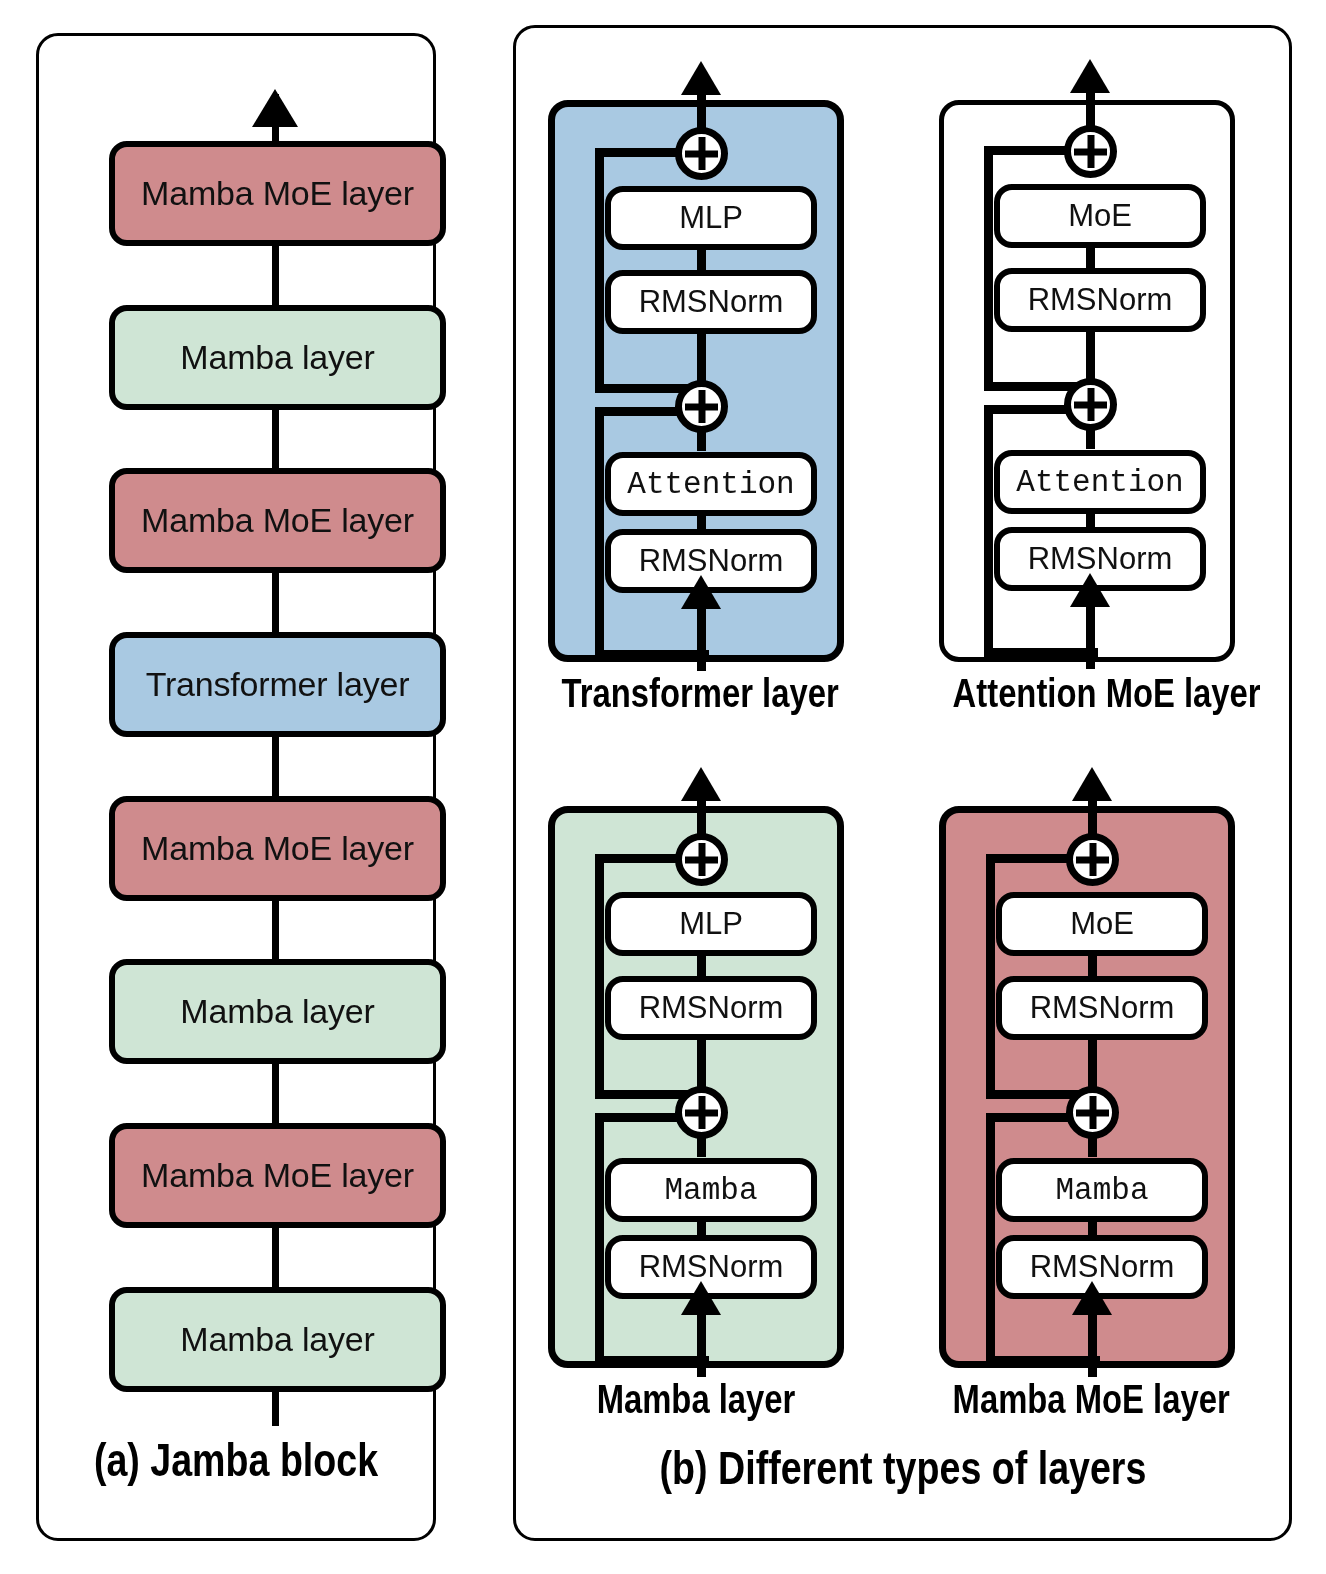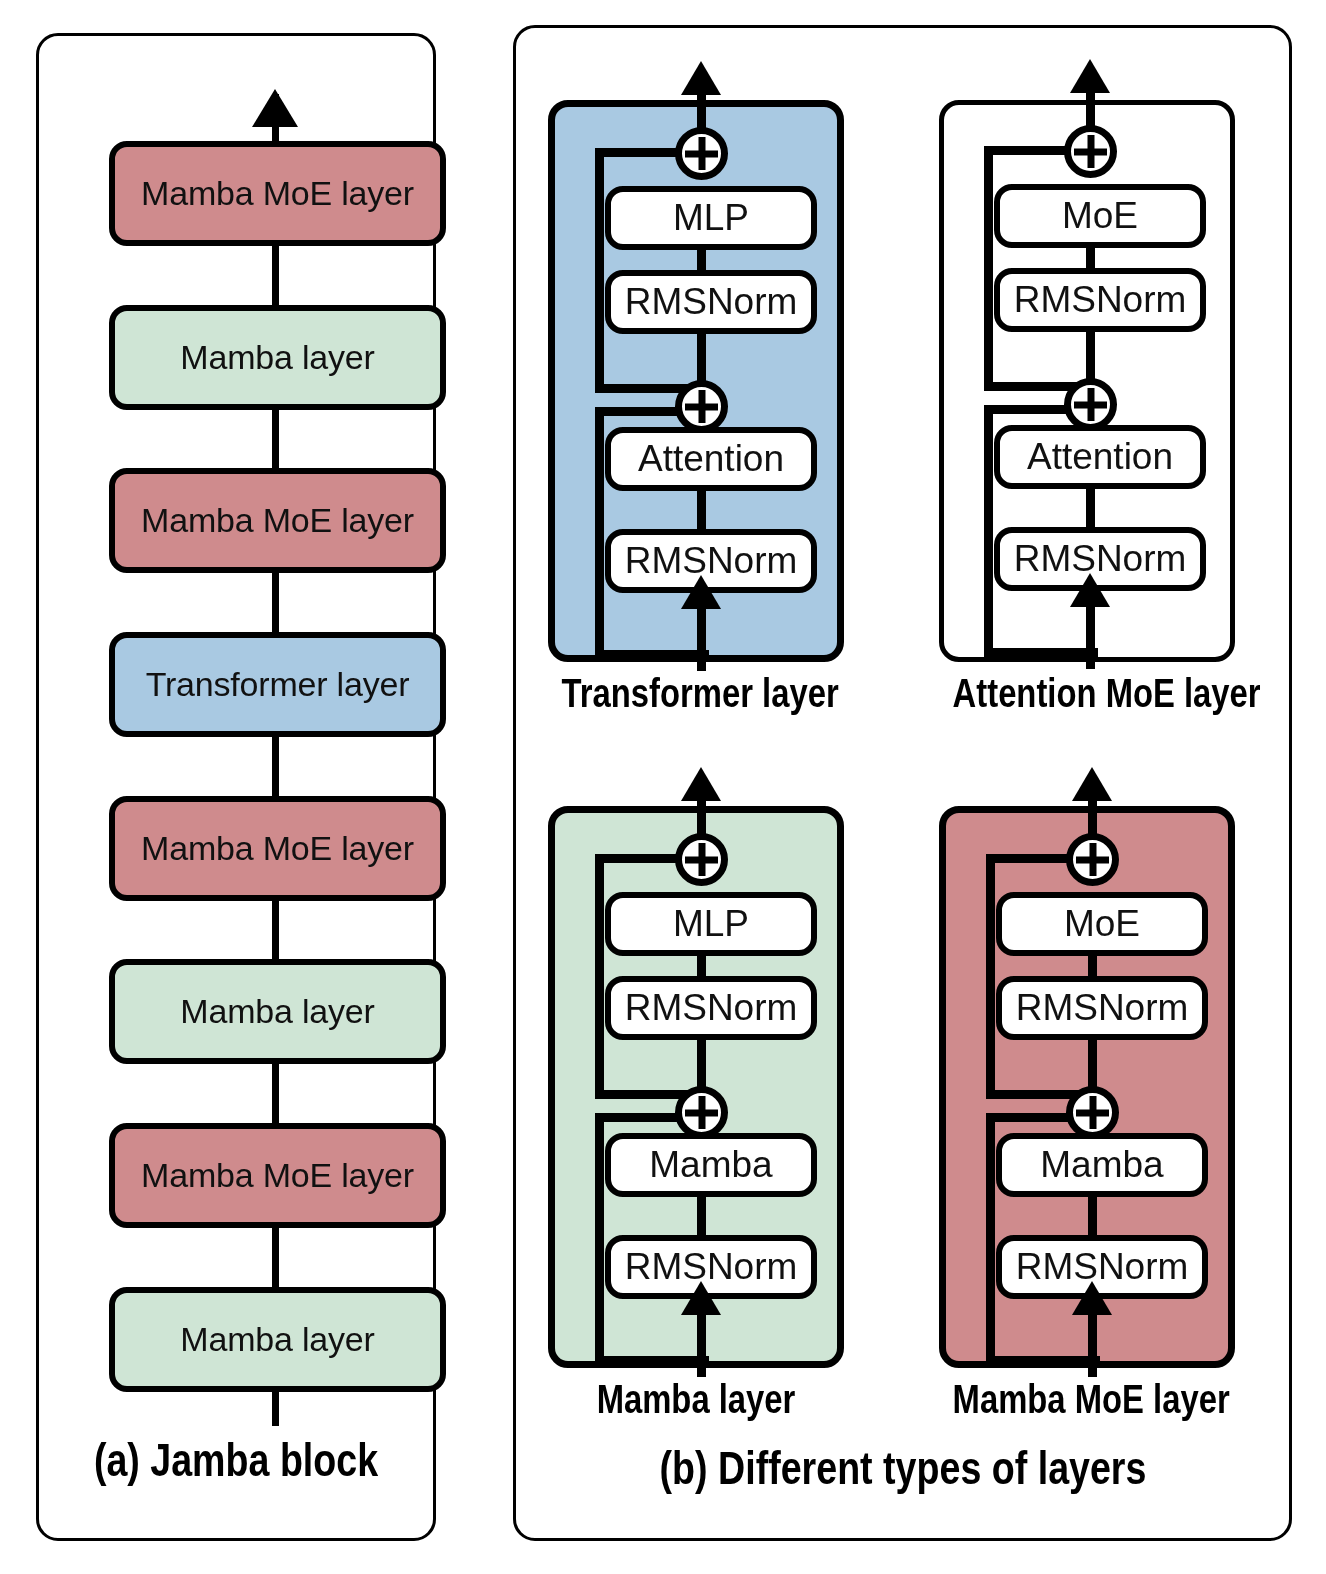--- a/index.html
+++ b/index.html
@@ -113,26 +113,26 @@
     left: 50px;
     width: 212px;
     height: 64px;
     background: #ffffff;
     border: 6px solid #000000;
     border-radius: 18px;
     box-sizing: border-box;
     display: flex;
     align-items: center;
     justify-content: center;
-    font-size: 37px;
+    font-size: 31px;
     color: #111111;
   }
   .sb-top-op   { top: 79px; }   
   .sb-top-norm { top: 163px; }  
-  .sb-bot-op   { top: 320px; }  
+  .sb-bot-op   { top: 345px; font-family: Liberation Mono, monospace; }  
   .sb-bot-norm { top: 422px; }  
 
   
   .seg { position: absolute; background: #000000; }  
   .v-a { left: 142px; width: 9px; top: 25px;  height: 36px; }  
   .v-b { left: 142px; width: 9px; top: 122px; height: 48px; }  
   .v-c { left: 142px; width: 9px; top: 213px; height: 71px; } 
   .v-d { left: 142px; width: 9px; top: 300px; height: 44px; } 
   .v-e { left: 142px; width: 9px; top: 381px; height: 48px; } 
   .v-f { left: 142px; width: 9px; top: 480px; height: 82px; } 

